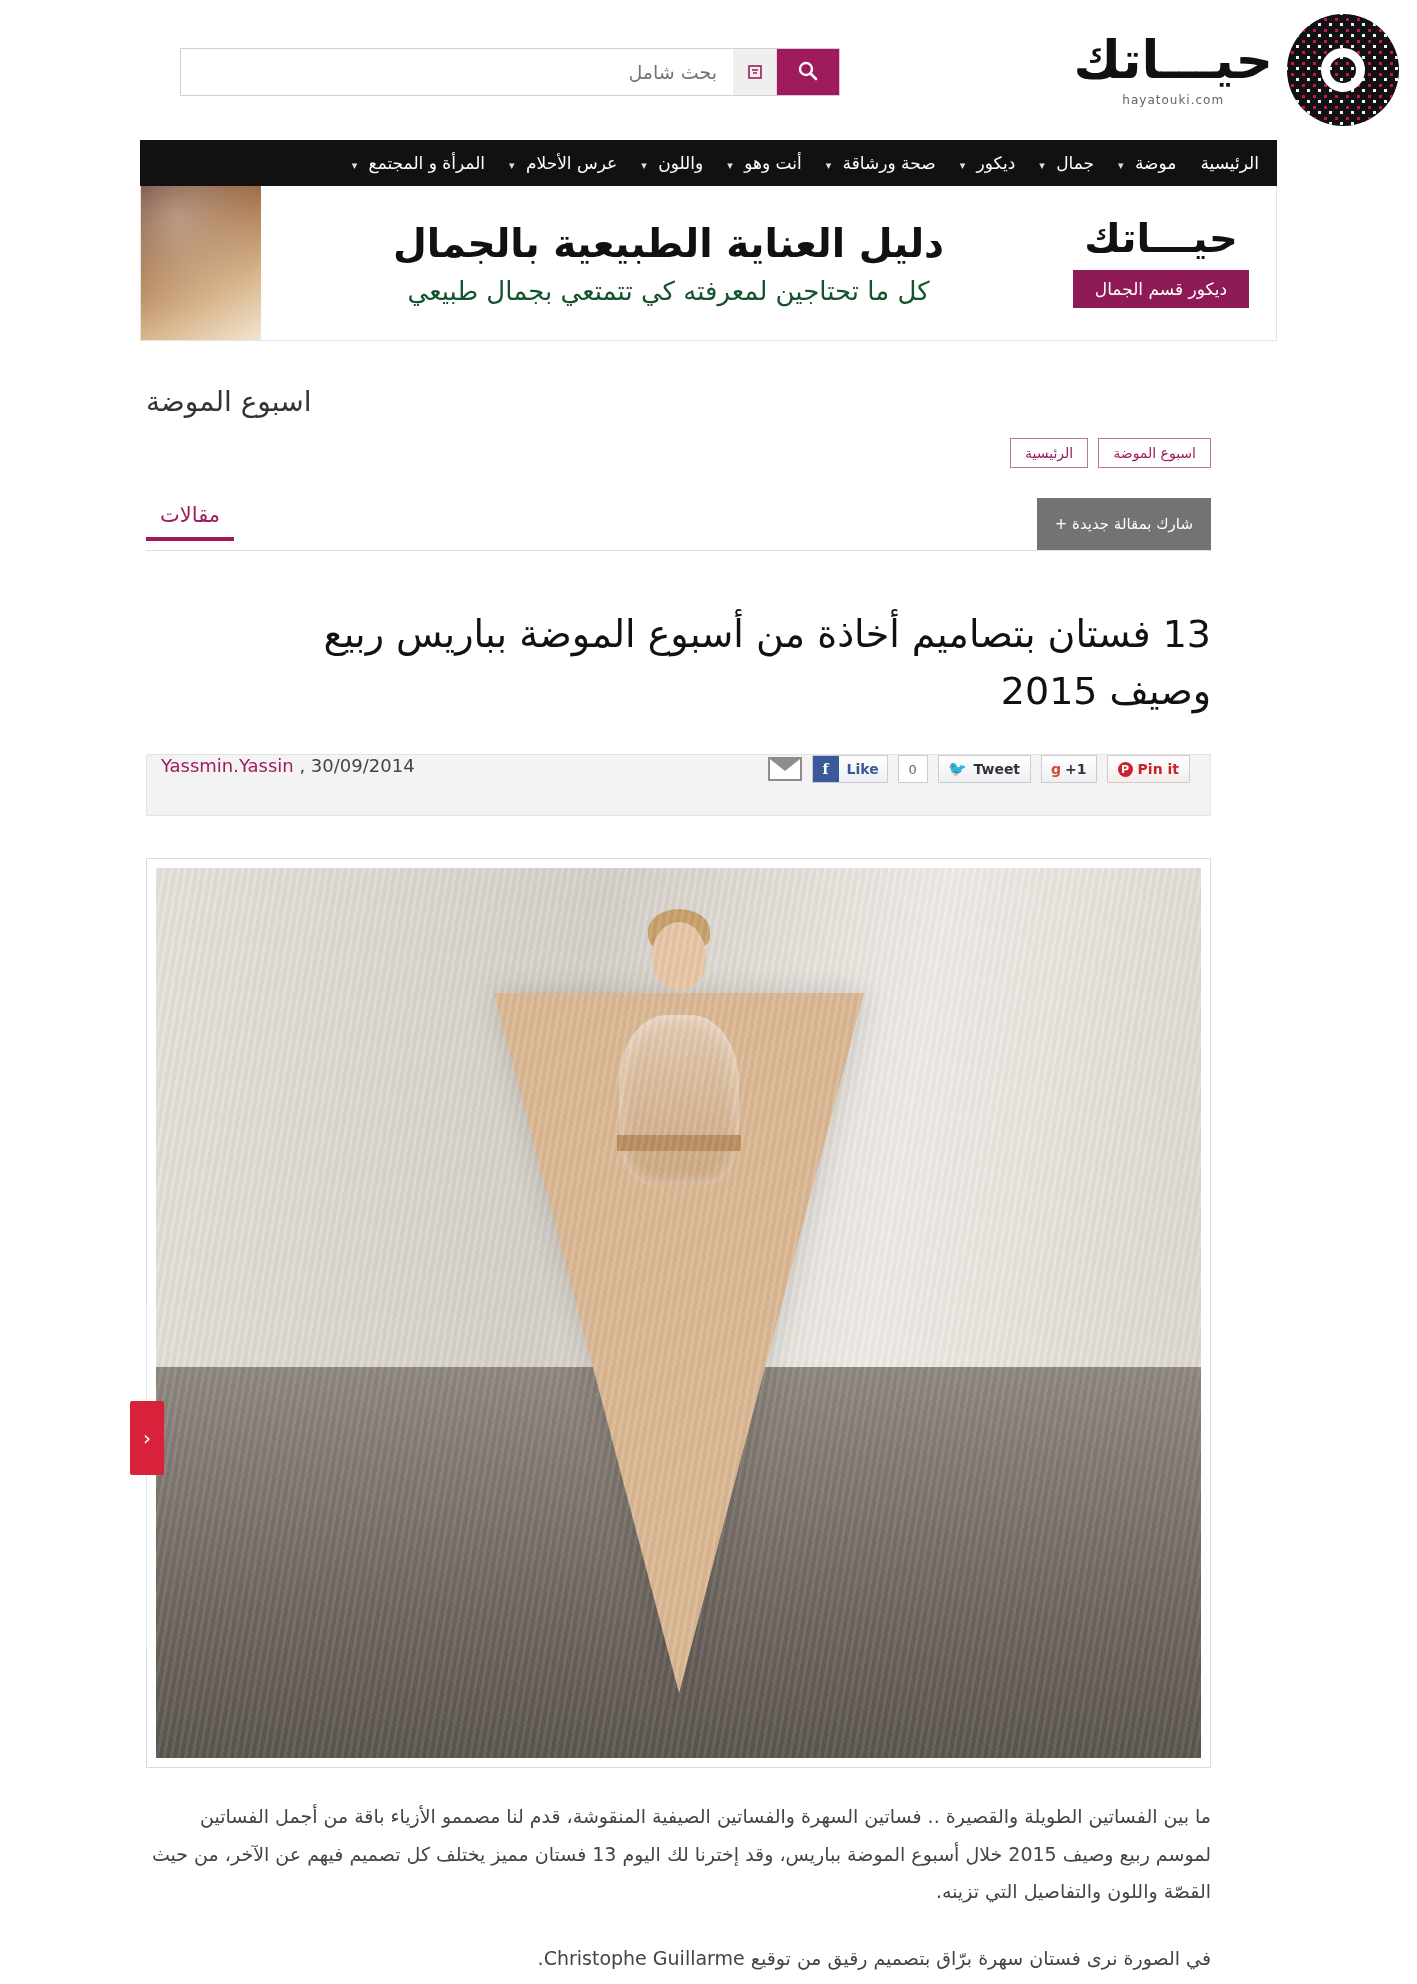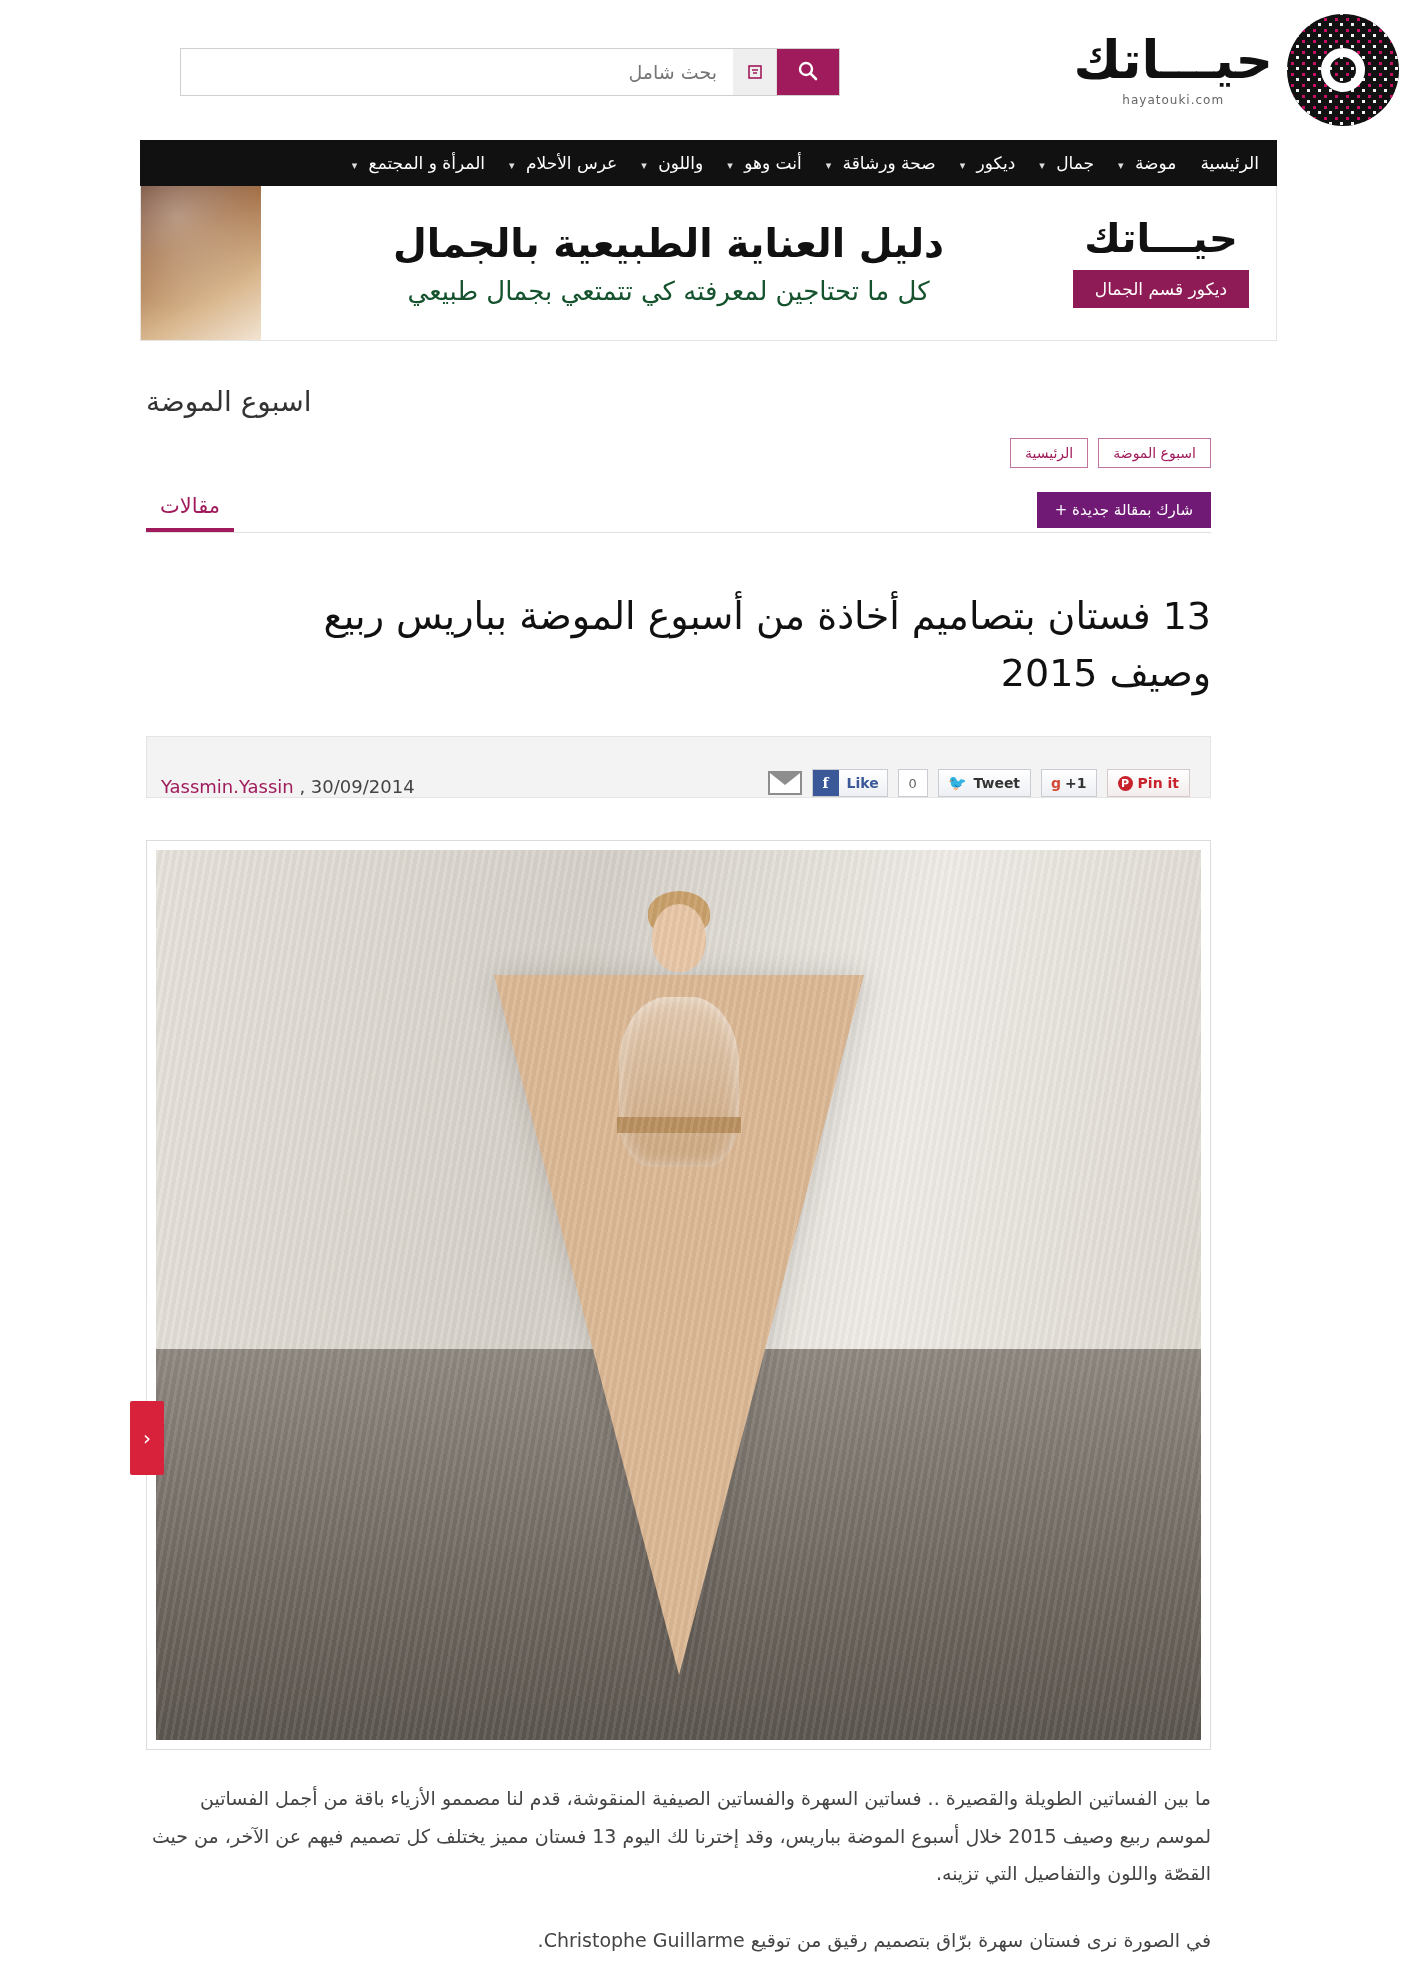--- a/index.html
+++ b/index.html
@@ -217,27 +217,28 @@
   }
 
   .share-row {
     padding: 20px 66px 0 0;
     display: flex;
     flex-direction: row;
     align-items: center;
     justify-content: space-between;
   }
   .share-btn {
-    background: #701a75;
+    background: #737373;
     color: #fff;
     font-size: 15px;
-    padding: 9px 18px;
+    padding: 17px 18px;
     border: 0;
     cursor: pointer;
     font-family: "DejaVu Sans", sans-serif;
+    margin-top: 10px;
   }
   .tab-articles {
     color: #a01b5b;
     font-size: 21px;
     border-bottom: 4px solid #a01b5b;
     padding: 6px 14px 10px 14px;
     margin-left: 6px;
     cursor: pointer;
   }
   .tabs-strip {
@@ -255,21 +256,21 @@
     padding: 30px 66px 0 70px;
   }
 
   .meta-bar {
     margin: 34px 66px 0 6px;
     background: #f3f3f3;
     border: 1px solid #e4e4e4;
     height: 62px;
     display: flex;
     flex-direction: row-reverse;
-    align-items: flex-end;
+    align-items: flex-start;
     justify-content: space-between;
     padding: 0 20px 0 14px;
   }
   .meta-author { font-size: 18px; color: #444; }
   .meta-author .name { color: #a01b5b; }
   .social {
     display: flex; flex-direction: row; align-items: center; gap: 10px;
     direction: ltr;
   }
   .mail-icon {

